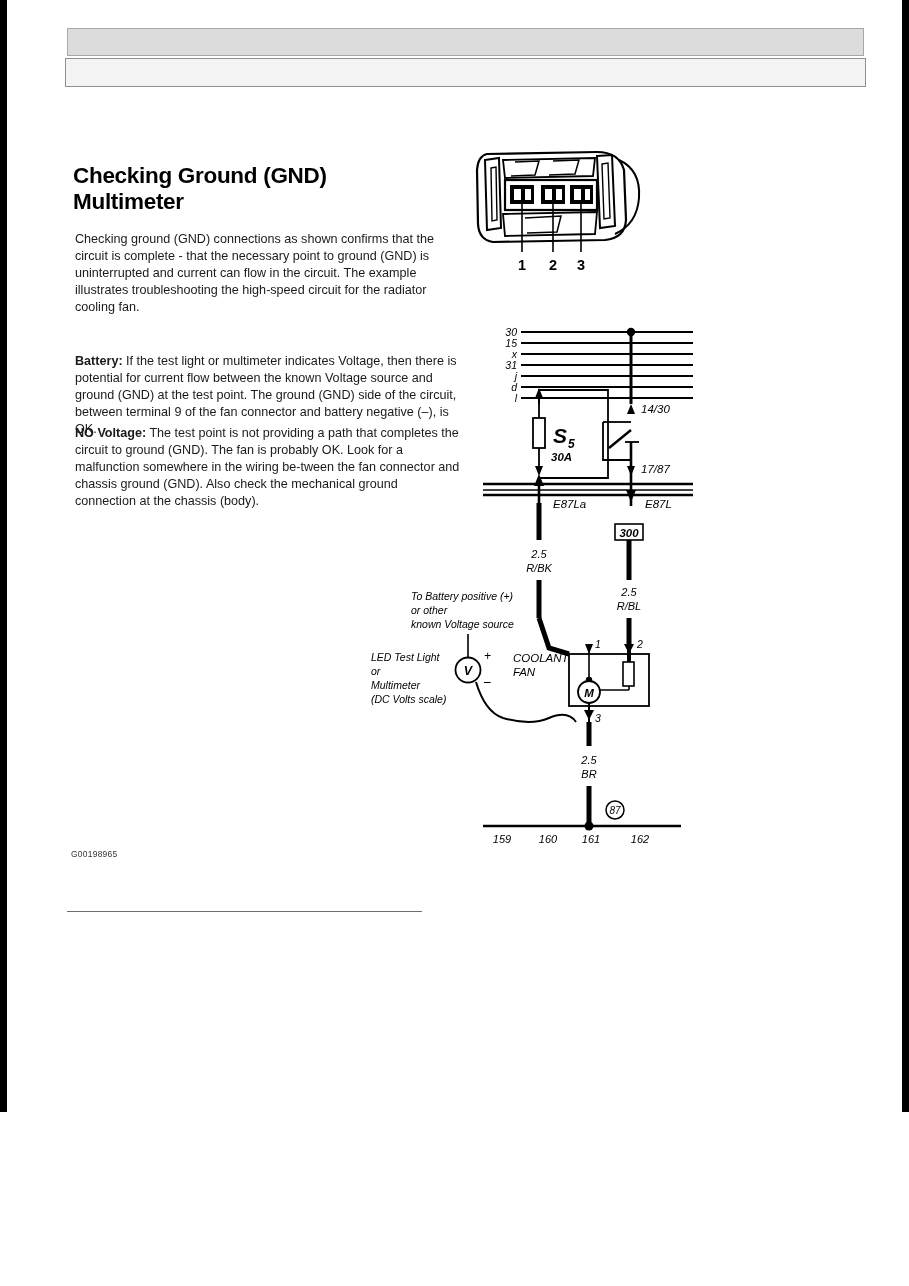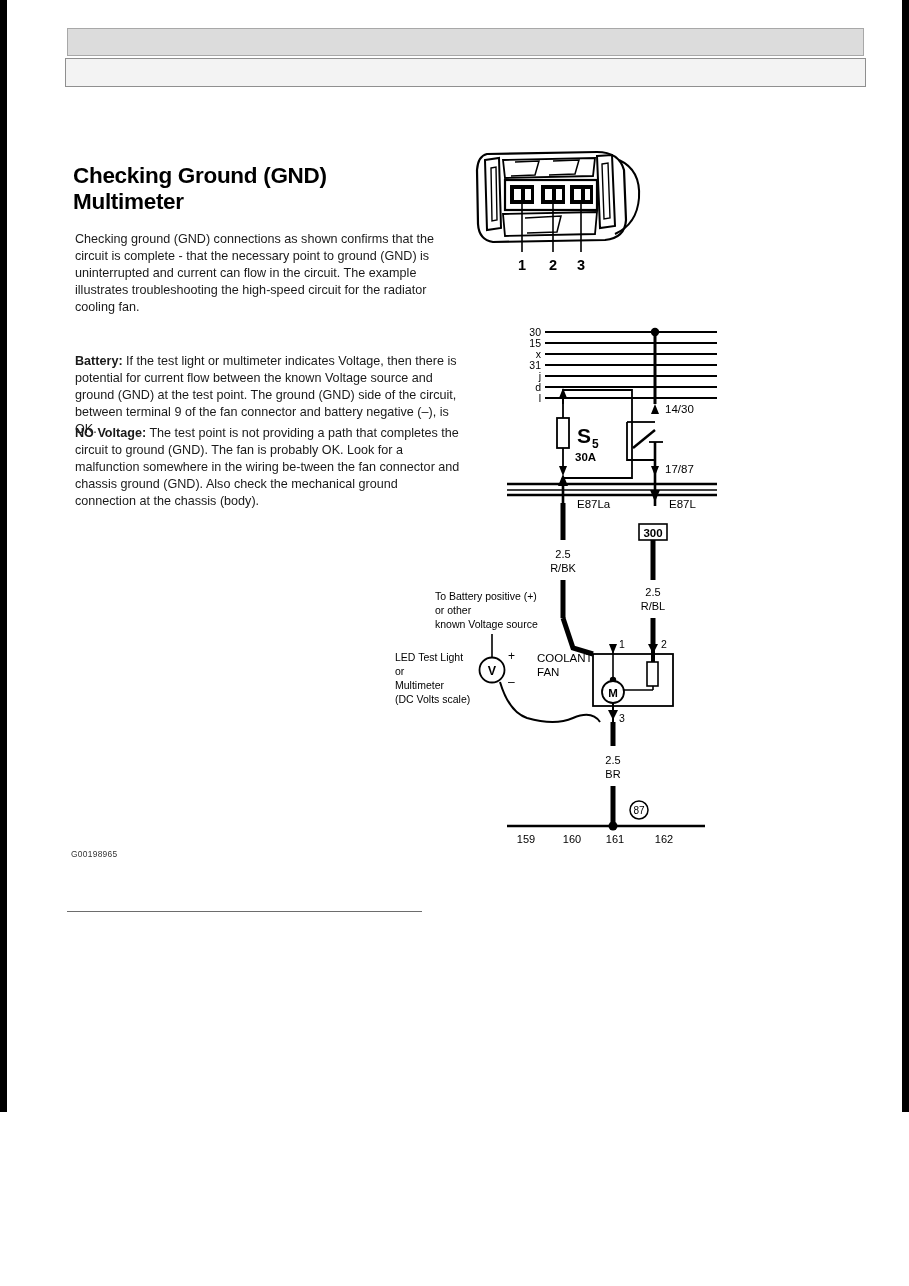--- a/index.html
+++ b/index.html
@@ -102,21 +102,21 @@
     left: 60px;
     top: 911px;
     width: 355px;
     height: 1px;
     background: #6d6d6d;
   }
 
   
   .fig { position: absolute; }
   #fig-connector { left: 462px; top: 142px; }
-  #fig-schematic { left: 380px; top: 318px; }
+  #fig-schematic { left: 356px; top: 318px; font-style: italic; }
 
   svg { display: block; }
   svg text {
     font-family: "Liberation Sans", sans-serif;
     fill: #000;
   }
 </style>
 </head>
 <body>
 

